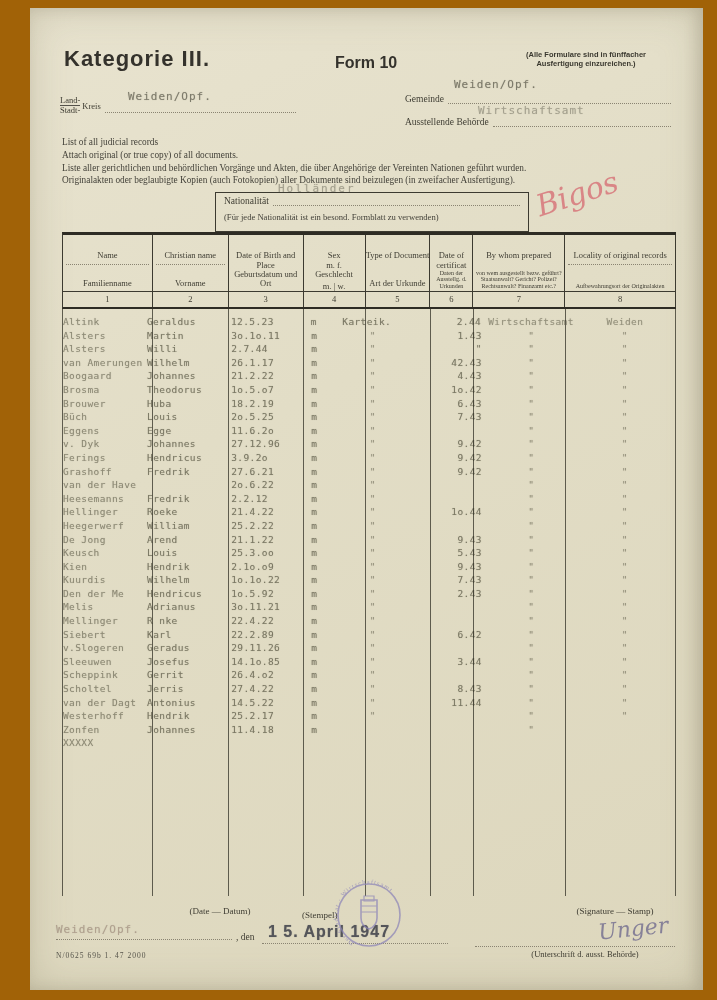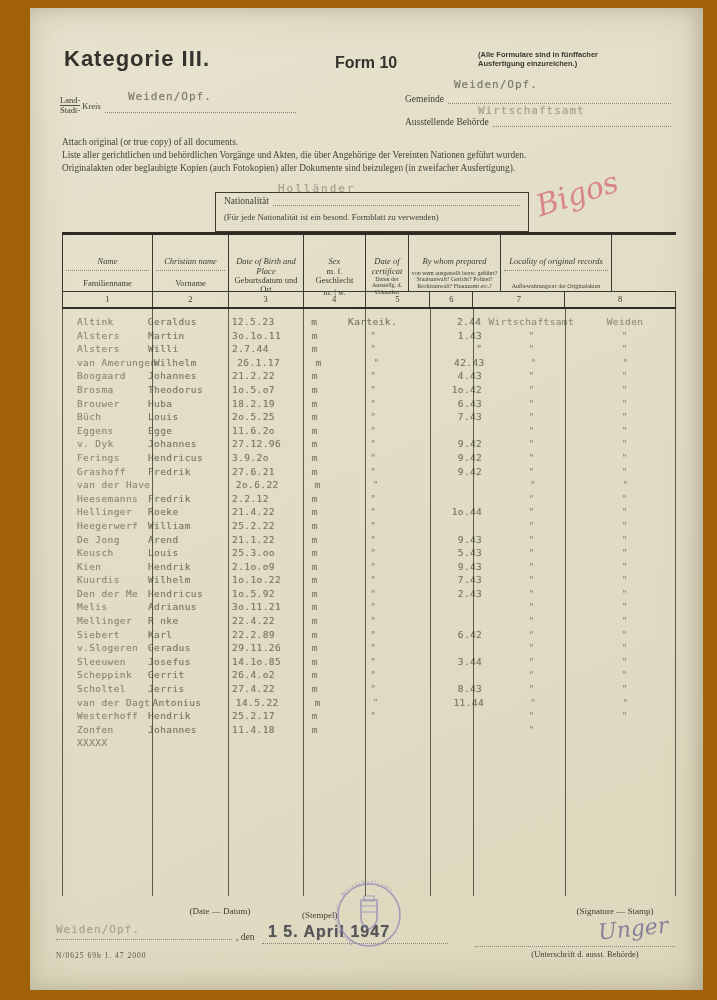--- a/index.html
+++ b/index.html
@@ -12,21 +12,21 @@
   .print{color:#3f3d33;}
   
   .tw{font-family:"DejaVu Sans Mono",monospace;color:#565446;opacity:.72;letter-spacing:1px;
       text-shadow:0 0 1px rgba(86,84,70,.55);white-space:nowrap;}
   .tw.faint{opacity:.45;}
   
   #title{left:34px;top:38px;font-family:"Liberation Sans",sans-serif;font-weight:bold;
          font-size:22px;letter-spacing:1px;color:#34322c;}
   #form-no{left:305px;top:46px;font-family:"Liberation Sans",sans-serif;font-weight:bold;
            font-size:16px;color:#34322c;}
-  #copies-note{left:448px;top:42px;width:216px;text-align:left;
+  #copies-note{left:448px;top:42px;width:216px;text-align:center;
                font-family:"Liberation Sans",sans-serif;font-weight:bold;font-size:7.5px;
                line-height:9px;color:#3a382f;}
   #kreis-value{left:98px;top:82px;font-size:11px;}
   #gemeinde-value{left:424px;top:70px;font-size:11px;}
   #behoerde-value{left:448px;top:96px;font-size:11px;}
   #gemeinde-row{left:375px;top:86px;width:266px;font-size:9.5px;display:flex;}
   #behoerde-row{left:375px;top:109px;width:266px;font-size:9.5px;display:flex;}
   .fill-dotted{flex:1;border-bottom:1px dotted #8a8472;margin-left:4px;}
   #kreis-block{left:30px;top:88px;width:236px;display:flex;align-items:center;font-size:8.5px;}
   #kreis-stack{display:flex;flex-direction:column;line-height:9px;}
@@ -39,44 +39,44 @@
   #nat-label-row{left:8px;top:3px;width:296px;display:flex;font-size:9.5px;}
   #nat-note{left:8px;top:19px;font-size:8.6px;color:#44423a;white-space:nowrap;}
   #red-annot{left:505px;top:168px;font-size:30px;font-style:italic;color:rgba(214,104,112,.75);
              transform:rotate(-18deg);font-family:"DejaVu Serif",serif;}
   
   #table{left:32px;top:224px;width:614px;}
   #table-header{display:flex;border-top:3px solid #2e2c24;border-left:1px solid #3c3a30;}
   .hcell{box-sizing:border-box;border-right:1px solid #3c3a30;height:56px;position:relative;
          display:flex;flex-direction:column;justify-content:space-between;
          text-align:center;color:#3f3d33;}
-  .hcell .en{font-size:8.5px;line-height:9.5px;padding-top:22px;font-style:italic;}
+  .hcell .en{font-size:8.5px;line-height:9.5px;padding-top:16px;}
   .hcell .en.du{margin:0 3px;border-bottom:1px dotted #8a8472;padding-bottom:3px;}
   .hcell .en-sub{font-size:8.5px;line-height:9px;}
   .hcell .de{font-size:8.5px;line-height:9px;padding-bottom:3px;}
   .hcell .de-sub{font-size:8.5px;}
   .hcell .de.tiny{font-size:6px;line-height:6.4px;padding:0 1px 2px 1px;}
   #num-row{display:flex;border-top:1px solid #3c3a30;border-bottom:2px solid #2e2c24;
            border-left:1px solid #3c3a30;}
   .ncell{box-sizing:border-box;border-right:1px solid #3c3a30;height:15px;font-size:8.5px;
          text-align:center;color:#3f3d33;padding-top:2px;}
   .col0{width:90px;}.col1{width:76px;}.col2{width:75px;}.col3{width:62px;}
   .col4{width:65px;}.col5{width:43px;}.col6{width:92px;}.col7{width:111px;}
   #table-body{position:relative;height:587px;}
   .vline{position:absolute;top:0;bottom:0;width:1px;background:rgba(50,48,38,.75);}
   #rows{position:absolute;left:0;top:7px;right:0;}
   .trow{display:flex;height:13.6px;font-size:9.5px;}
   .bcell{box-sizing:border-box;font-family:"DejaVu Sans Mono",monospace;color:#54523f;
          opacity:.72;letter-spacing:.4px;white-space:nowrap;overflow:visible;
          text-shadow:0 0 1px rgba(84,82,63,.5);}
-  .bcell.c0{padding-left:15px;opacity:.6;}
+  .bcell.c0{padding-left:1px;opacity:.6;}
   .bcell.c1{padding-left:2px;}
   .bcell.c2{padding-left:16px;}
   .bcell.c3{text-align:center;}
-  .bcell.c4{padding-left:0;text-align:center;}
+  .bcell.c4{padding-left:0;}
   .bcell.c4.ditto,.bcell.c6.ditto,.bcell.c7.ditto{text-align:center;padding-left:0;opacity:.55;}
   .bcell.c5{text-align:right;padding-right:7px;margin-left:46px;}
   .bcell.c6{text-align:center;opacity:.55;}
   .bcell.c7{text-align:center;opacity:.55;}
   
   #date-label{left:75px;top:898px;width:230px;text-align:center;font-size:9px;}
   #place-value{left:26px;top:915px;font-size:11px;color:#8d7468;opacity:.55;}
   #date-dotted{left:26px;top:930px;width:176px;height:1px;border-bottom:1px dotted #8a8472;}
   #den-label{left:206px;top:924px;font-size:9.5px;}
   #date-stamp{left:238px;top:915px;font-family:"Liberation Sans",sans-serif;font-weight:bold;
@@ -120,20 +120,21 @@
       <span>Gemeinde</span>
       <span class="fill-dotted"></span>
     </div>
     <div id="behoerde-value" class="abs tw faint">Wirtschaftsamt</div>
     <div id="behoerde-row" class="abs print">
       <span>Ausstellende Behörde</span>
       <span class="fill-dotted"></span>
     </div>
 
     <div id="instructions" class="abs">
+      <div>List of all judicial records</div>
       <div>Attach original (or true copy) of all documents.</div>
       <div>Liste aller gerichtlichen und behördlichen Vorgänge und Akten, die über Angehörige der Vereinten Nationen geführt wurden.</div>
       <div>Originalakten oder beglaubigte Kopien (auch Fotokopien) aller Dokumente sind beizulegen (in zweifacher Ausfertigung).</div>
     </div>
 
     <div id="nat-value" class="abs tw faint">Holländer</div>
     <div id="nat-box" class="abs">
       <div id="nat-label-row" class="abs print">
         <span>Nationalität</span>
         <span class="fill-dotted"></span>
@@ -154,20 +155,24 @@
           </div>
           <div class="hcell col2">
             <div class="en">Date of Birth and Place</div>
             <div class="de">Geburtsdatum und Ort</div>
           </div>
           <div class="hcell col3">
             <div class="en">Sex</div>
             <div class="en-sub">m.      f.</div>
             <div class="de">Geschlecht</div>
             <div class="de-sub de">m.  |  w.</div>
+          </div>
+          <div class="hcell col4">
+            <div class="en">Type of Document</div>
+            <div class="de">Art der Urkunde</div>
           </div>
           <div class="hcell col5">
             <div class="en">Date of certificat</div>
             <div class="de tiny">Daten der Ausstellg. d. Urkunden</div>
           </div>
           <div class="hcell col6">
             <div class="en">By whom prepared</div>
             <div class="de tiny">von wem ausgestellt bezw. geführt? Staatsanwalt? Gericht? Polizei? Rechtsanwalt? Finanzamt etc.?</div>
           </div>
           <div class="hcell col7">

